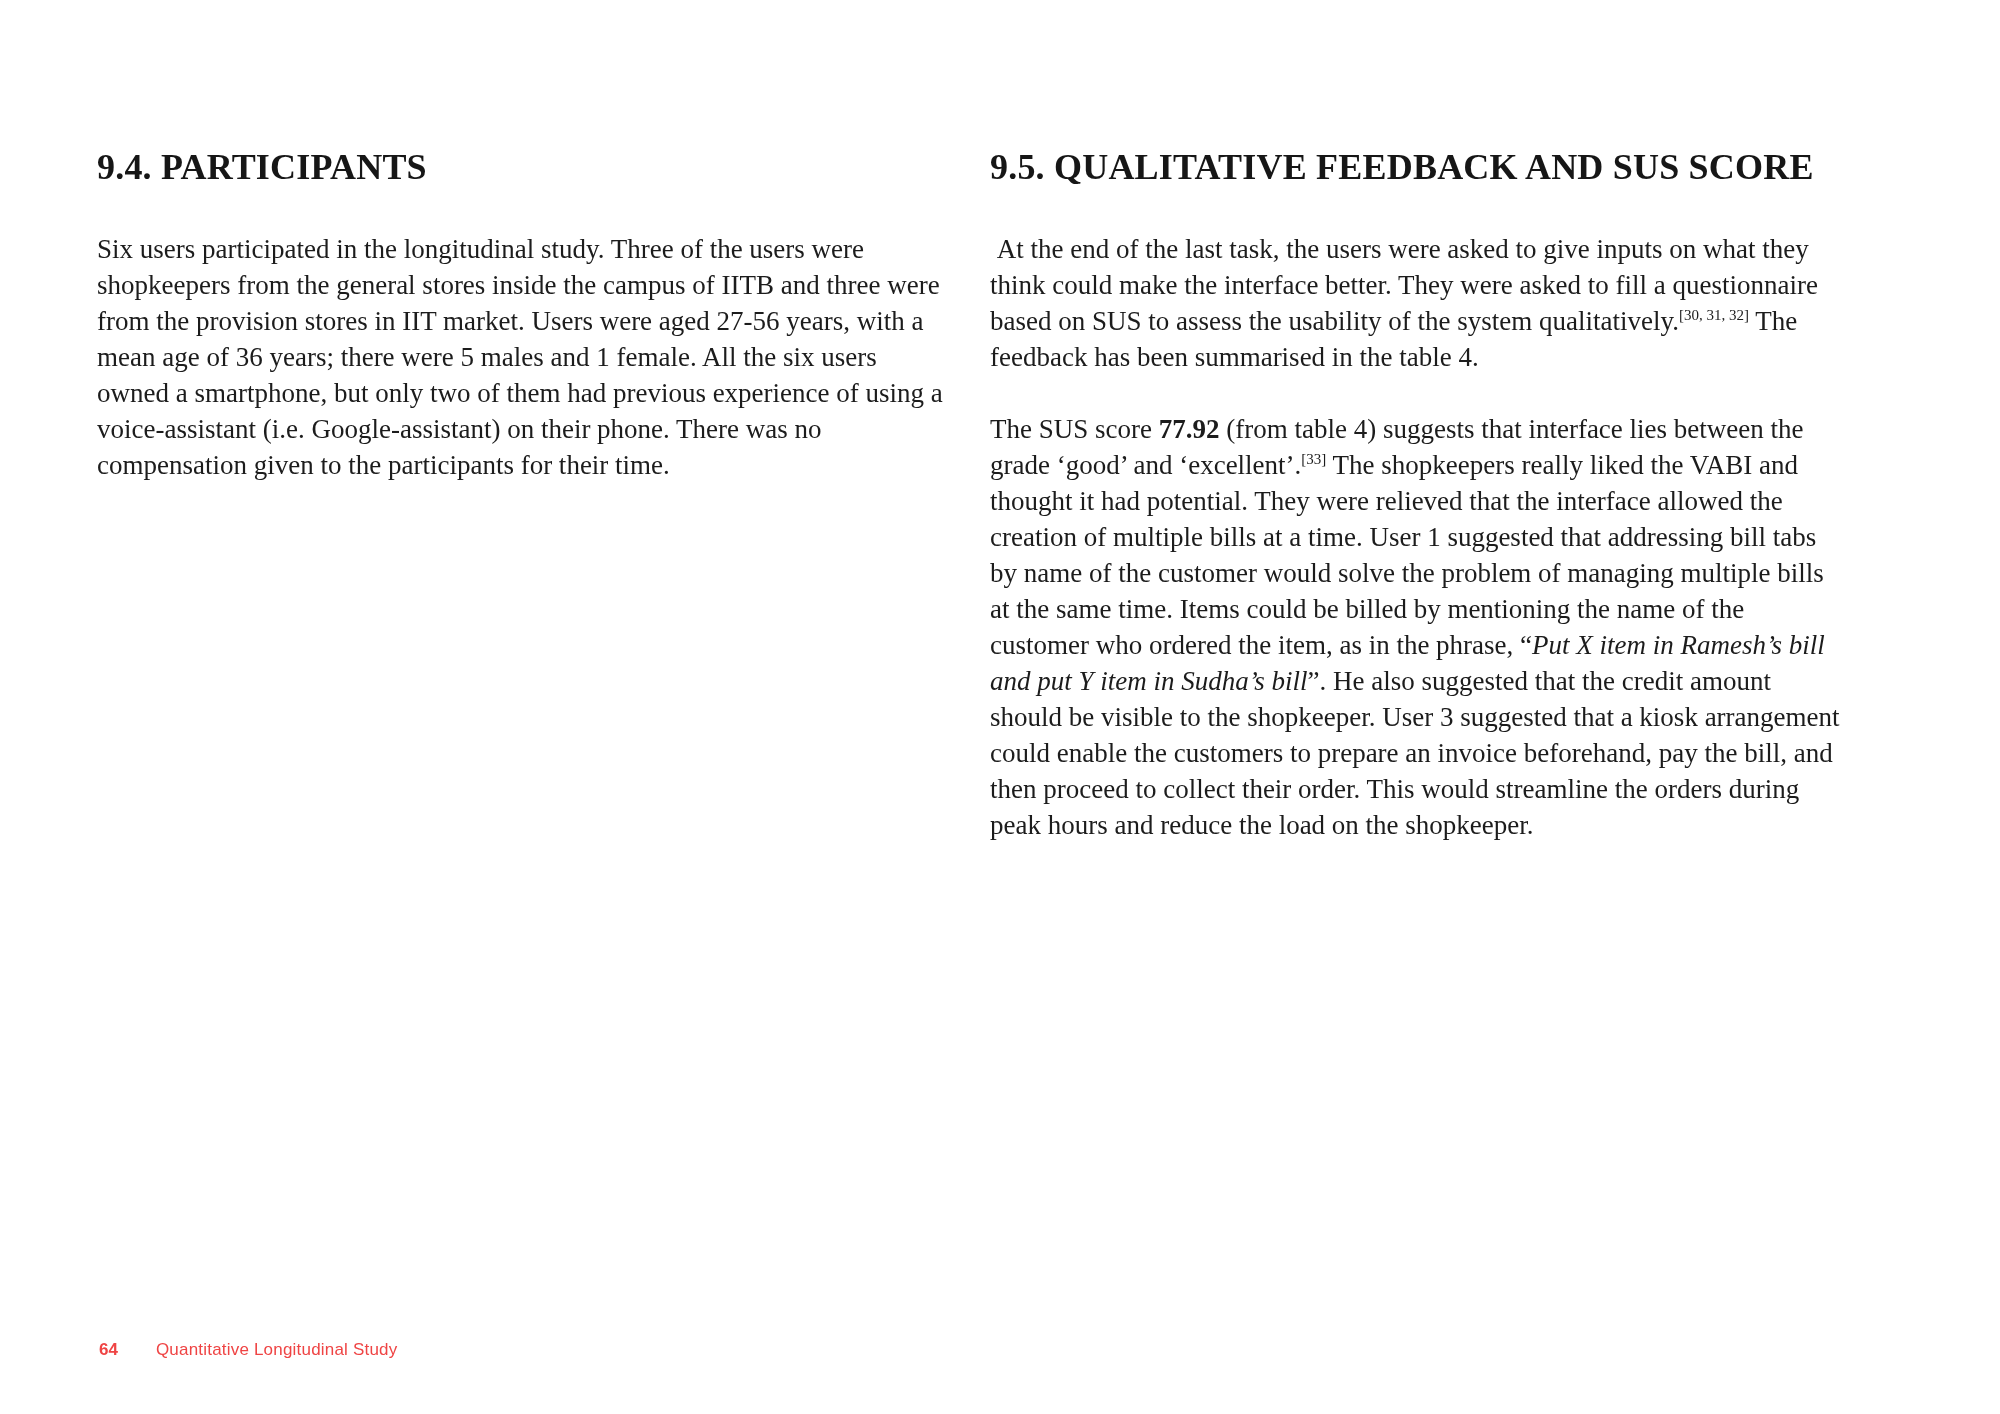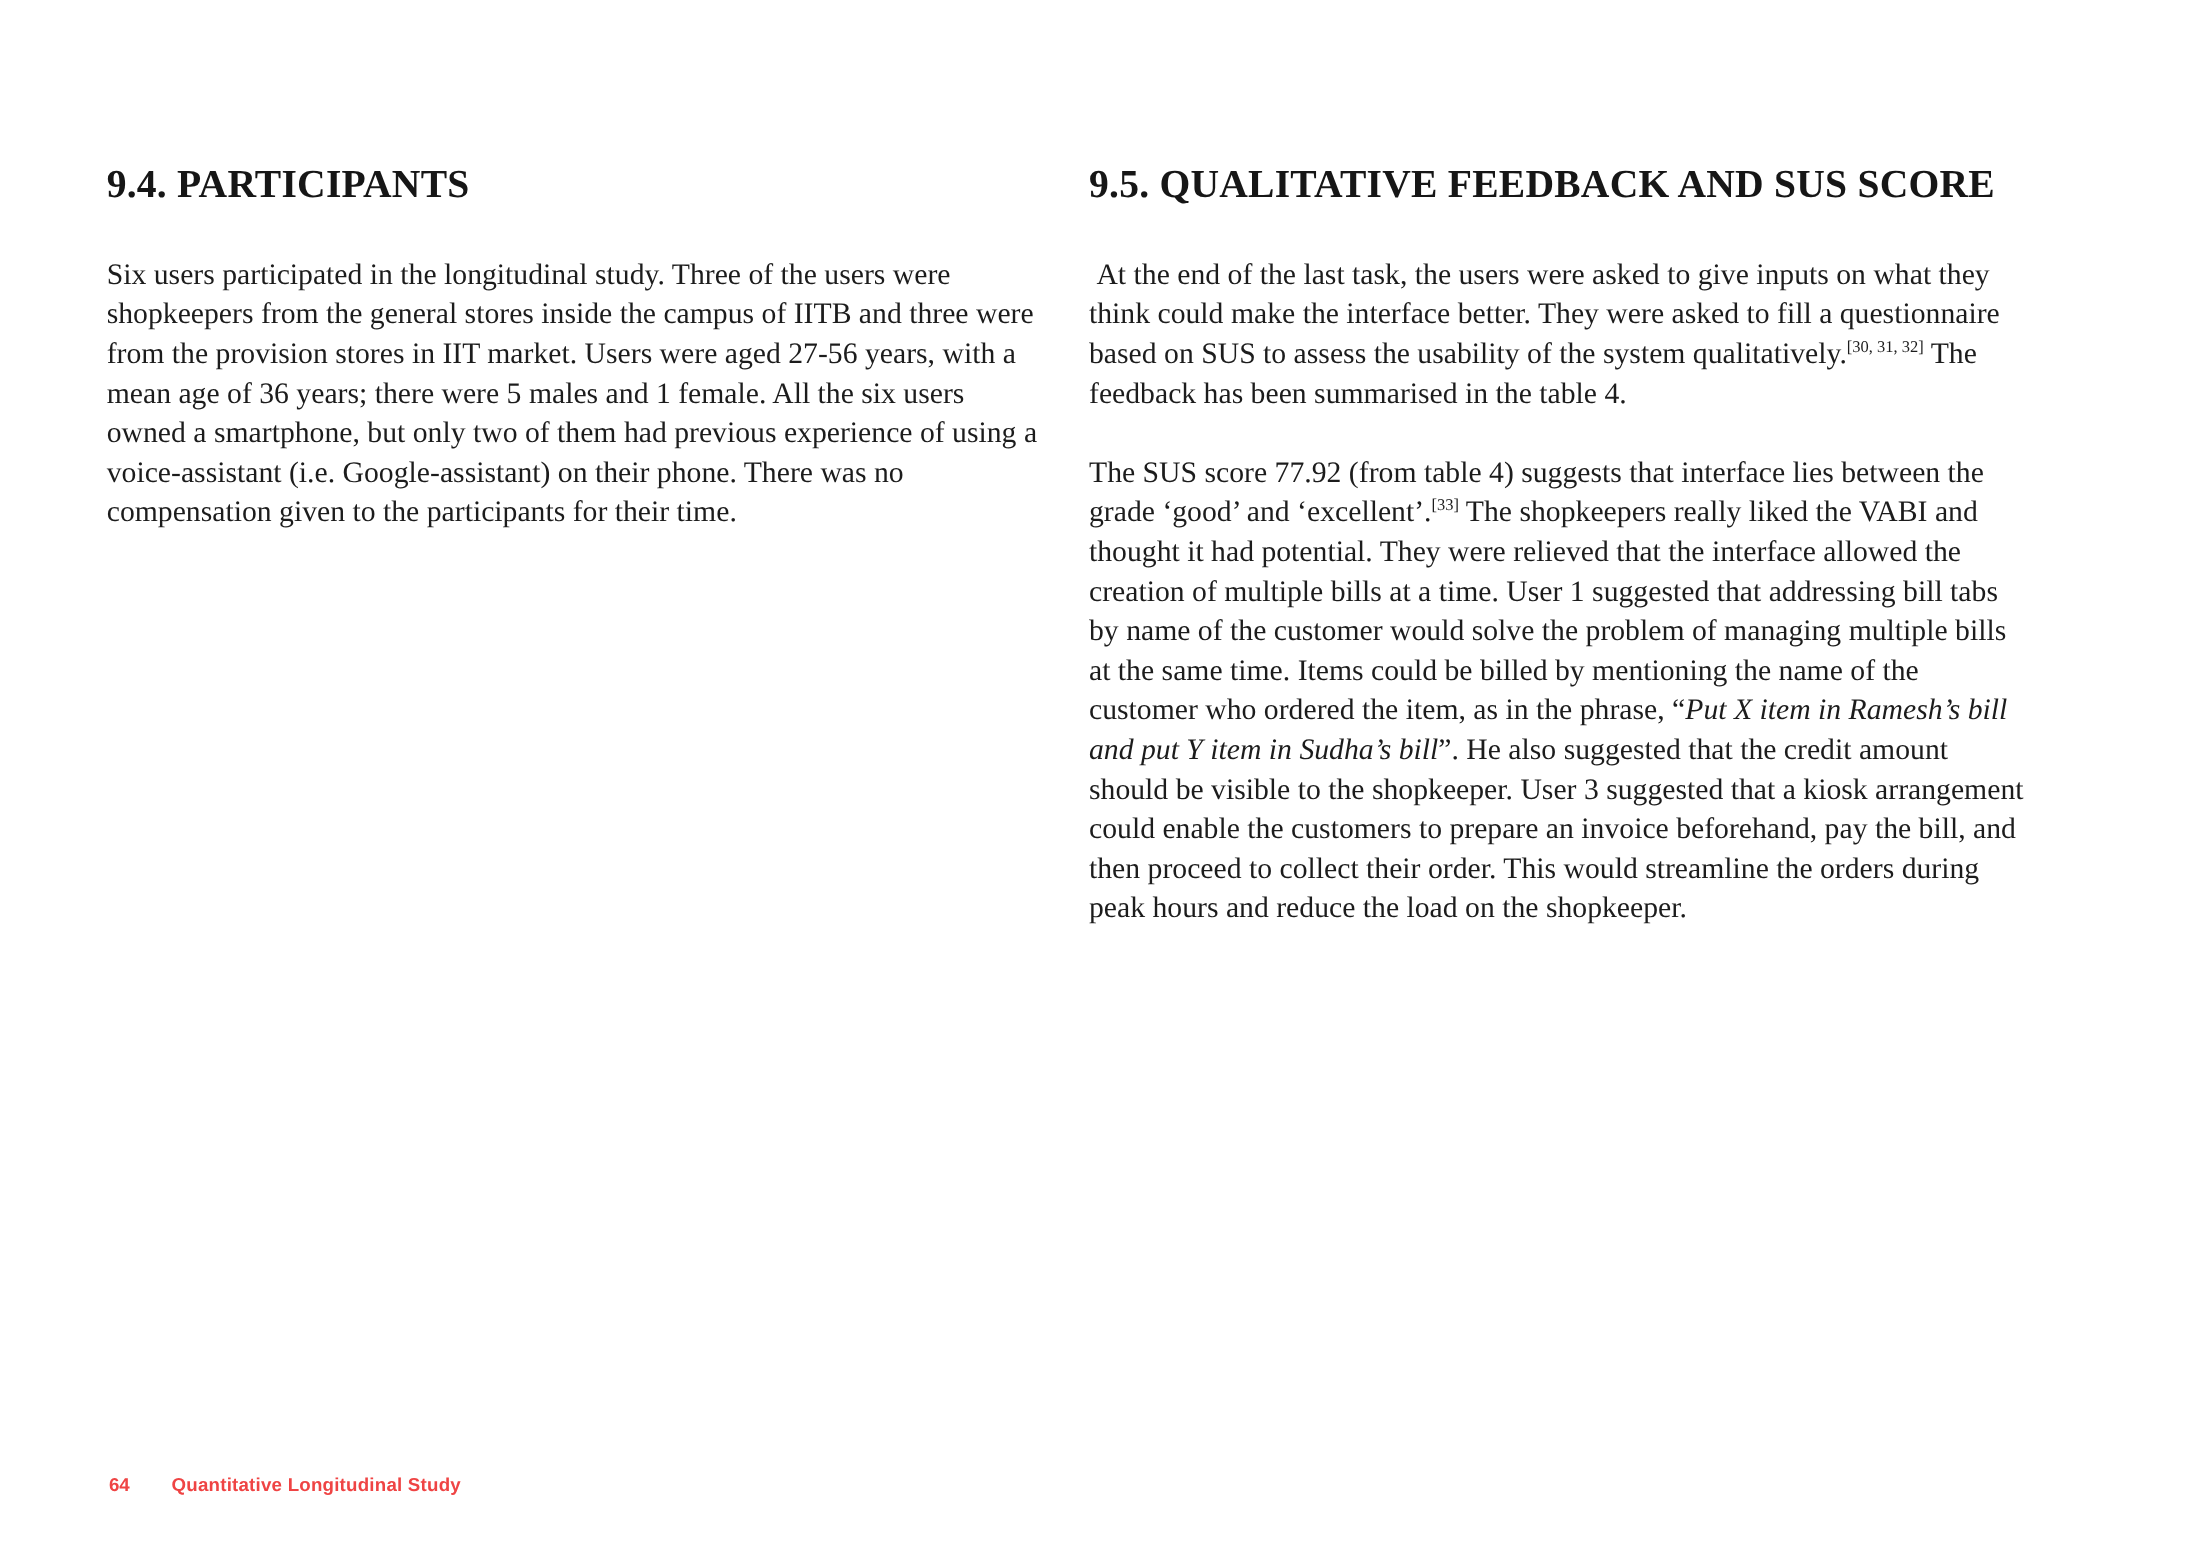--- a/index.html
+++ b/index.html
@@ -34,41 +34,41 @@
     margin: 0 0 46px 0;
     color: #161616;
   }
   .paras p {
     font-size: 27px;
     line-height: 36px;
     margin: 0 0 36px 0;
     text-align: left;
   }
   .paras p:last-child { margin-bottom: 0; }
-  .run-bold   { font-weight: normal; }
+  .run-bold   { font-weight: bold; }
   .run-italic { font-style: italic; }
   sup.run-sup {
     font-size: 15px;
     line-height: 0;
     vertical-align: super;
     letter-spacing: 0;
   }
   footer.page-footer {
     position: absolute;
     left: 99px;
     top: 1340px;
     display: flex;
     align-items: baseline;
     gap: 38px;
     font-family: "Liberation Sans", sans-serif;
     font-size: 17px;
     color: #ef4444;
   }
   .pagenum  { font-weight: bold; }
-  .sectitle { font-weight: 700; letter-spacing: 0.2px; }
+  .sectitle { font-weight: 400; letter-spacing: 0.2px; }
 </style>
 </head>
 <body>
 
 <main class="page">
 
   <section class="col col-left">
     <h2 class="section-heading">9.4. PARTICIPANTS</h2>
     <div class="paras">
         <p><span>Six users participated in the longitudinal study. Three of the users were shopkeepers from the general stores inside the campus of IITB and three were from the provision stores in IIT market. Users were aged 27-56 years, with a mean age of 36 years; there were 5 males and 1 female. All the six users owned a smartphone, but only two of them had previous experience of using a voice-assistant (i.e. Google-assistant) on their phone. There was no compensation given to the participants for their time.</span></p>

